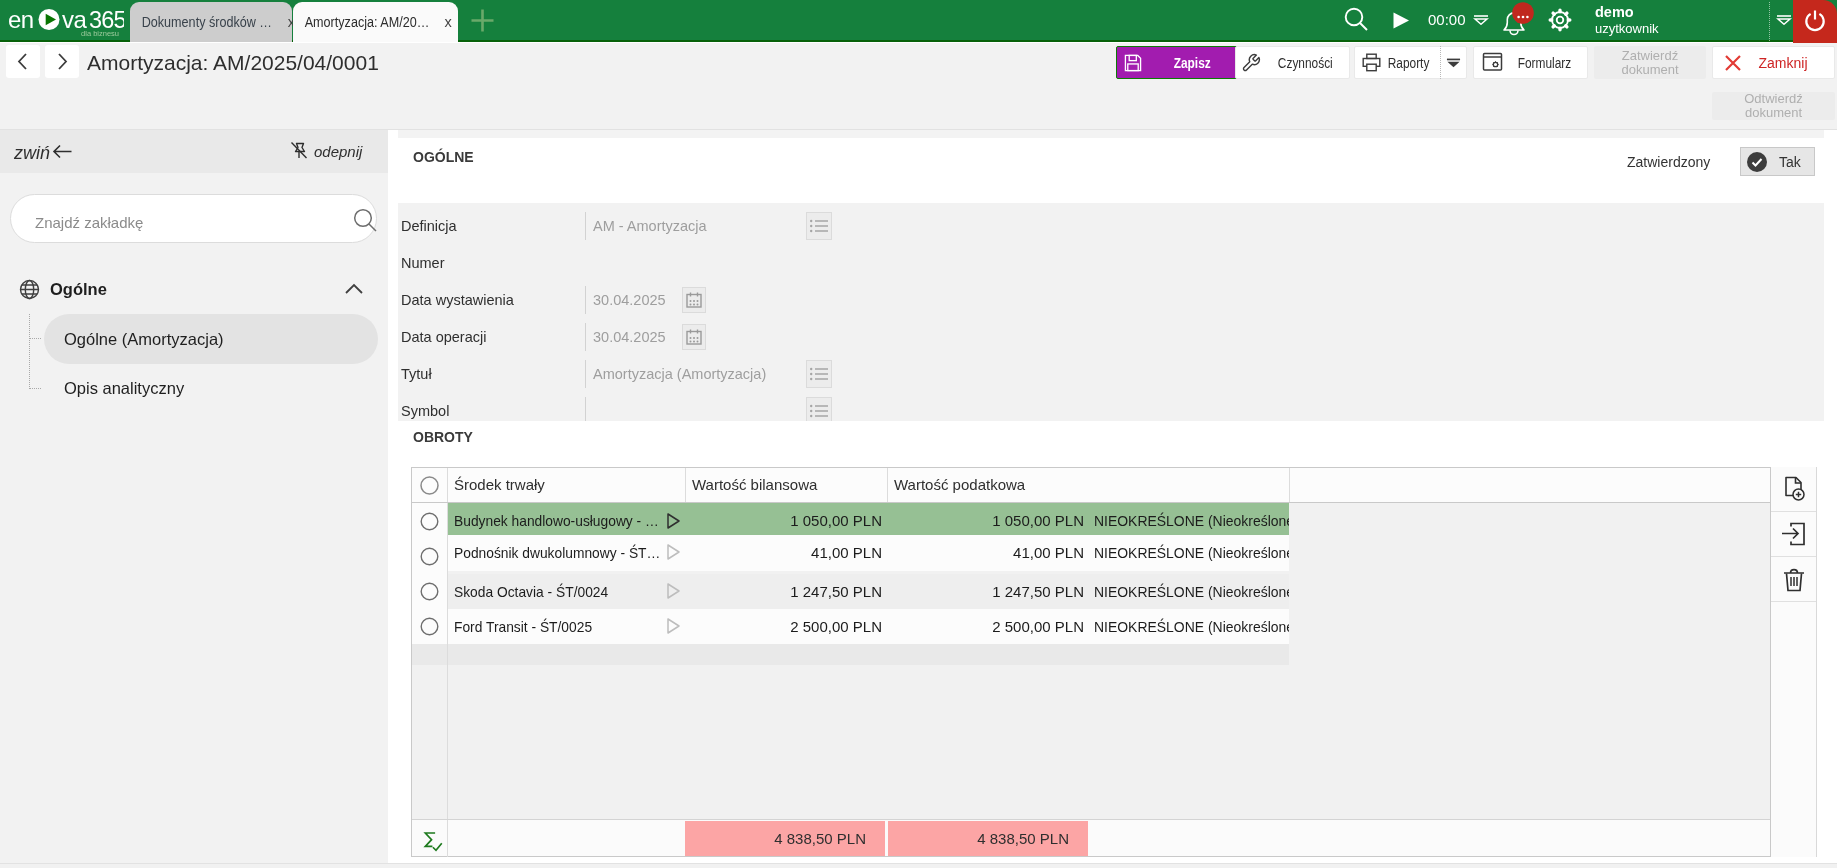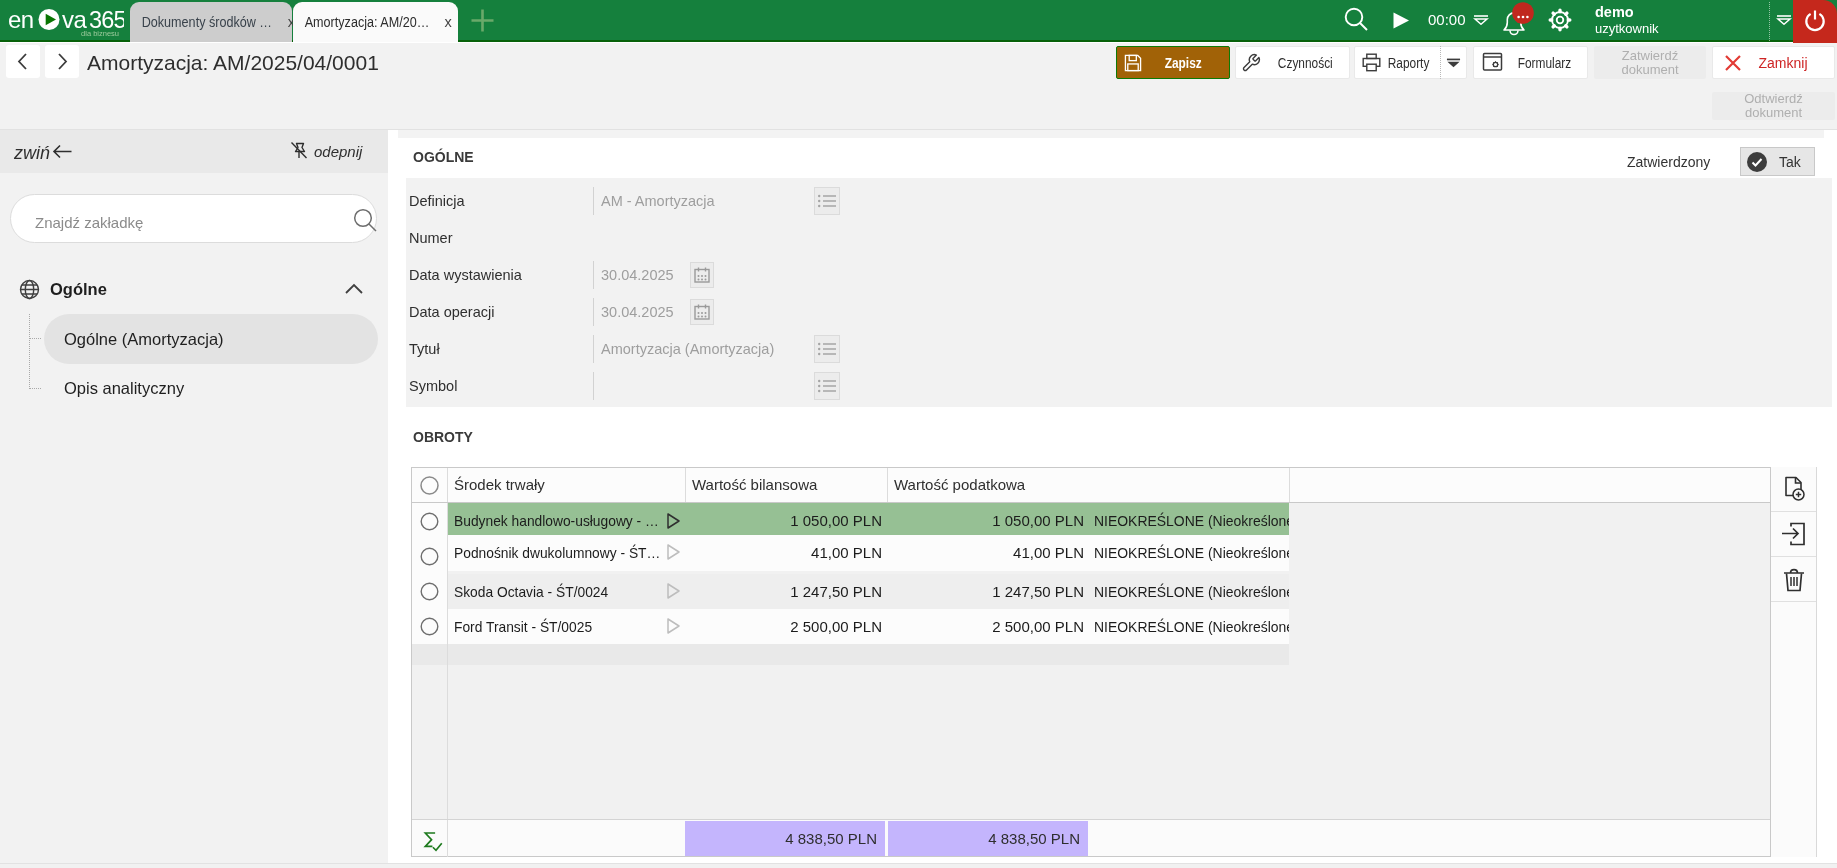--- a/index.html
+++ b/index.html
@@ -20,36 +20,36 @@
   
   #sidebar { position:absolute; left:0; top:130px; width:388px; height:738px; background:#f2f2f2; }
   #sidehead { position:absolute; left:0; top:0; width:388px; height:43px; background:#e9e9e9; }
   #search { position:absolute; left:10px; top:64px; width:367px; height:49px; background:#fff; border:1px solid #dcdcdc; border-radius:25px; }
   .treeitem { font-size:16.5px; color:#1f1f1f; }
   #selpill { position:absolute; left:44px; top:184px; width:334px; height:50px; border-radius:25px; background:#e3e3e3; }
   
   #main { position:absolute; left:398px; top:130px; width:1426px; height:738px; background:#fff; }
   .whitestrip { position:absolute; left:0; width:1426px; background:#fff; }
   .sechead { font-size:14px; font-weight:bold; color:#3a3a3a; }
-  #formarea { position:absolute; left:0; top:48px; width:1426px; height:229px; background:#f2f2f2;margin-left:8px; }
+  #formarea { position:absolute; left:0; top:73px; width:1426px; height:229px; background:#f2f2f2; }
   .flabel { position:absolute; left:3px; font-size:14.5px; color:#2f2f2f; }
   .fval { position:absolute; left:187px; font-size:14.5px; color:#9e9e9e; border-left:1px solid #d2d2d2; padding-left:7px; height:28px; line-height:28px; }
   .ficon { position:absolute; width:26px; height:28px; background:#ececec; border:1px solid #dbdbdb; display:flex; align-items:center; justify-content:center; }
   
   #tablezone { position:absolute; left:0; top:337px; width:1424px; height:401px; }
   #grid { position:absolute; left:13px; top:0; width:1360px; height:390px; border:1px solid #c9c9c9; background:#f1f1f1; }
   .hrow { position:absolute; left:0; top:0; width:1358px; height:35px; background:#fcfcfc; border-bottom:1px solid #c9c9c9; }
   .hcell { position:absolute; top:0; height:34px; line-height:34px; font-size:15px; color:#2f2f2f; border-left:1px solid #dcdcdc; padding-left:6px; }
   .row { position:absolute; left:36px; width:841px; overflow:hidden; }
   .rtxt { position:absolute; font-size:15px; color:#1c1c1c; line-height:35px; height:35px; white-space:nowrap; }
   .c1 { width:226px; overflow:hidden; text-overflow:ellipsis; transform:scaleX(.92); transform-origin:0 50%; }
   .rval { text-align:right; }
   .c4 { transform:scaleX(.93); transform-origin:0 50%; }
   #sumrow { position:absolute; left:0; top:351px; width:1358px; height:37px; background:#fbfbfb; border-top:1px solid #d4d4d4; }
-  .sumcell { position:absolute; top:1px; height:35px; background:#c4b5fd; line-height:35px; font-size:15px; color:#2f2f2f; text-align:right; padding-right:8px; }
+  .sumcell { position:absolute; top:1px; height:35px; background:#fca5a5; line-height:35px; font-size:15px; color:#2f2f2f; text-align:right; padding-right:19px; }
   #iconcol { position:absolute; left:1373px; top:0; width:46px; height:390px; background:#fbfbfb; border-right:1px solid #d9d9d9; }
   .icbtn { width:45px; height:45px; border-bottom:1px solid #e0e0e0; display:flex; align-items:center; justify-content:center; }
   svg { display:block; }
 </style>
 </head>
 <body>
 
 <div id="topbar">
 
   <svg class="abs" style="left:6px;top:3px" width="118" height="38" viewBox="0 0 118 38">
@@ -128,21 +128,21 @@
         <path d="M20 9 L13 16.5 L20 24" fill="none" stroke="#3c3c3c" stroke-width="1.8"></path>
       </svg>
   </div>
   <div class="navbtn" style="left:45px">
     <svg width="34" height="33" viewBox="0 0 34 33">
         <path d="M14 9 L21 16.5 L14 24" fill="none" stroke="#3c3c3c" stroke-width="1.8"></path>
       </svg>
   </div>
   <div class="abs" style="left:87px;top:9px;font-size:21px;line-height:21px;color:#2e2e2e">Amortyzacja: AM/2025/04/0001</div>
 
-  <div class="tbtn" style="left:1116px;width:114px;background:#a16207;border-color:#0d7a06;color:#fff;">
+  <div class="tbtn" style="left:1116px;width:132px;background:#a21caf;border-color:#0d7a06;color:#fff;">
     <svg style="margin-left:7px" width="18" height="18" viewBox="0 0 19 19">
       <path d="M1.5 1.5 h13 l3 3 v13 h-16 z" fill="none" stroke="#fff" stroke-width="1.4"></path>
       <rect x="5.5" y="1.5" width="7.5" height="5.5" fill="none" stroke="#fff" stroke-width="1.4"></rect>
       <rect x="4" y="10.5" width="11" height="7" fill="none" stroke="#fff" stroke-width="1.4"></rect>
     </svg>
     <span style="margin:0 auto;padding-right:6px;font-weight:bold;font-size:14px;display:inline-block;transform:scaleX(.85)">Zapisz</span>
   </div>
 
   <div class="tbtn" style="left:1235px;width:115px;">
     <svg style="margin-left:5px" width="20" height="20" viewBox="0 0 24 24">

